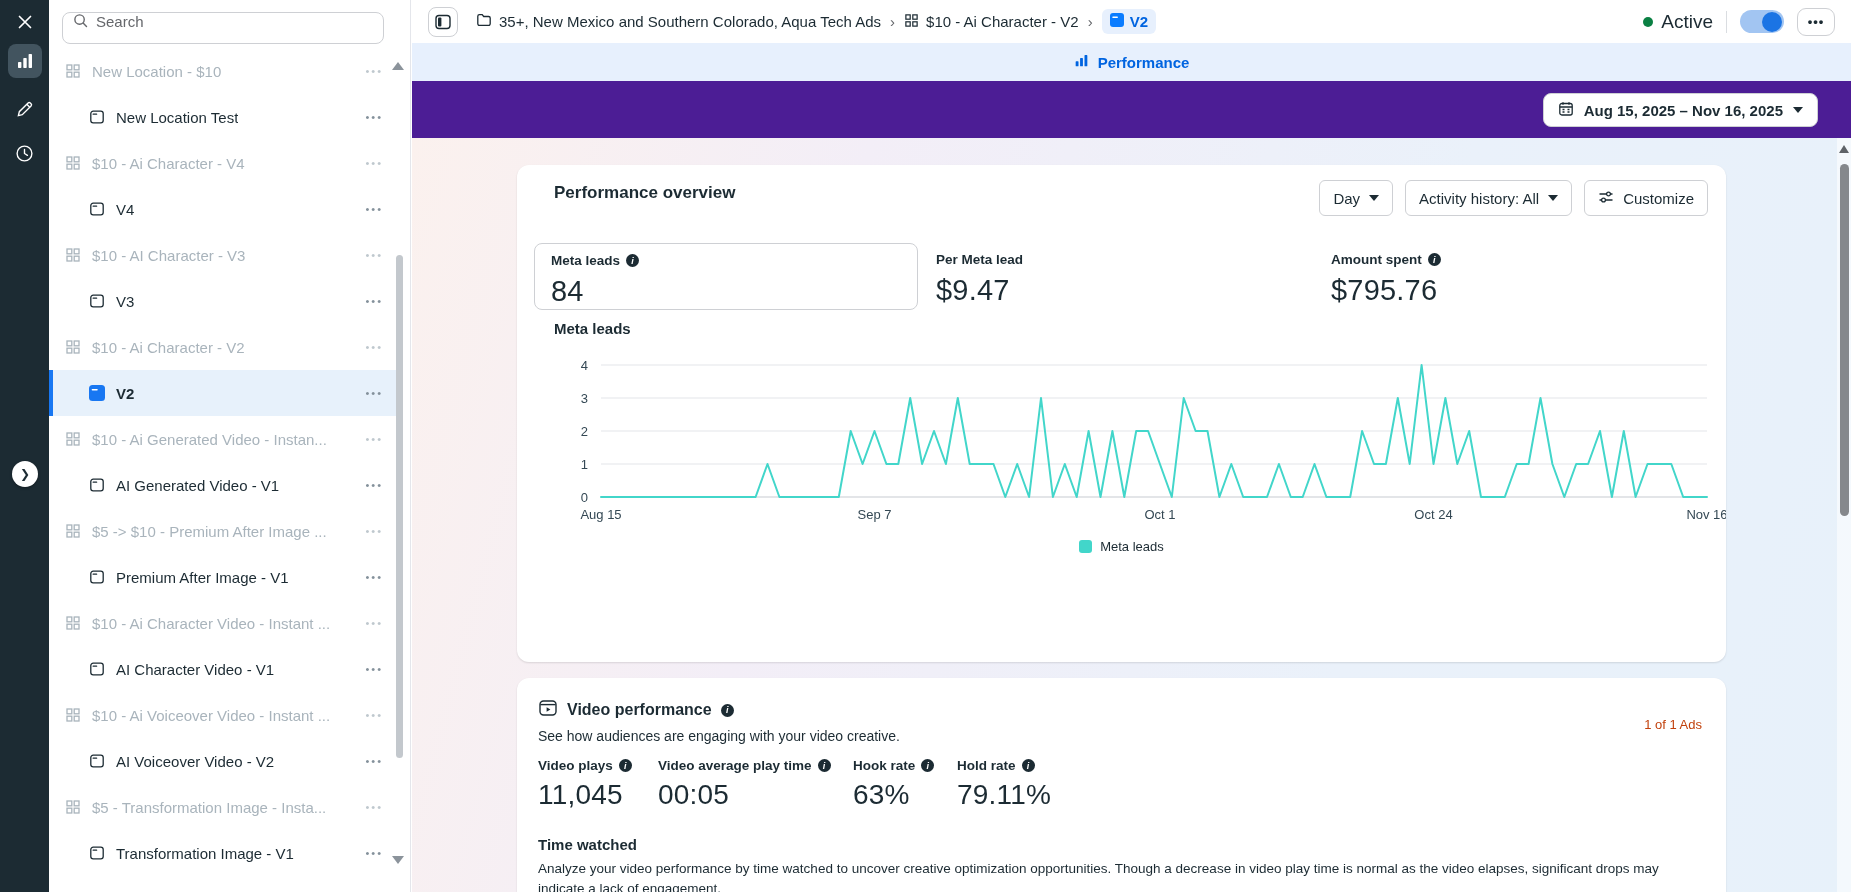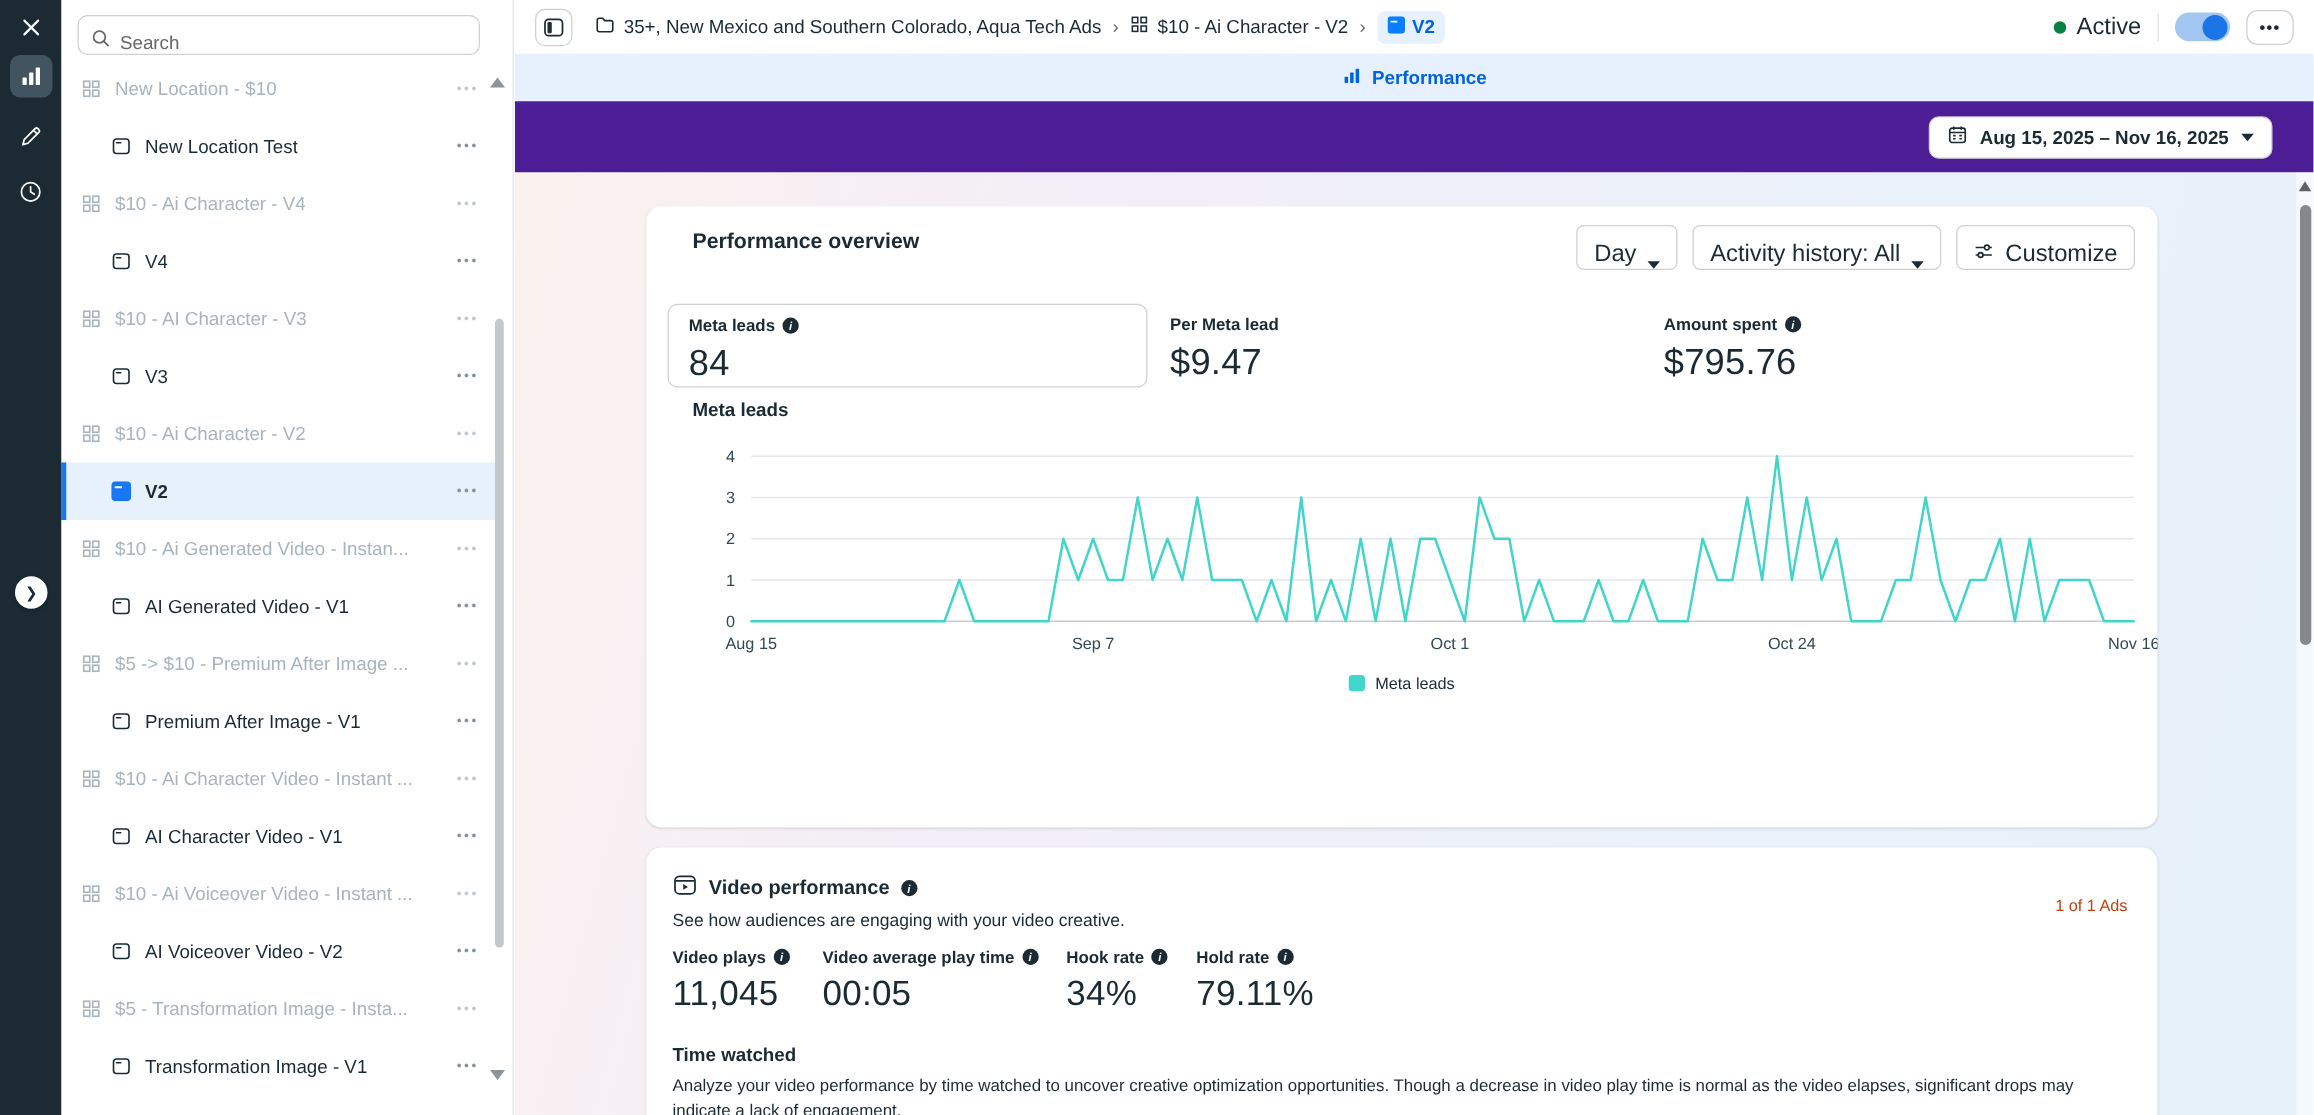--- a/index.html
+++ b/index.html
@@ -8,21 +8,21 @@
   #app { position:relative; width:1851px; height:892px; overflow:hidden; background:#fff; }
 
   
   .rail { position:absolute; left:0; top:0; width:49px; height:100%; background:#1c2b33; z-index:30; }
   .rail-btn { width:34px; height:34px; margin:5px auto 0; border-radius:8px; display:flex; align-items:center; justify-content:center; cursor:pointer; }
   .rail-btn.active { background:#42545f; }
   .rail-expand { position:absolute; left:12px; top:461px; width:26px; height:26px; border-radius:50%; background:#fff; box-shadow:0 1px 3px rgba(0,0,0,.35); display:flex; align-items:center; justify-content:center; font-size:12px; font-weight:700; color:#1c2b33; cursor:pointer; }
 
   
   .sidebar { position:absolute; left:49px; top:0; width:362px; height:100%; background:#fff; border-right:1px solid #e4e6eb; z-index:20; }
-  .search-wrap { position:absolute; left:13px; top:12px; width:322px; height:32px; border:1px solid #ced0d4; border-radius:8px; background:#fff; display:flex; align-items:flex-end; padding:0 10px; gap:8px; }
+  .search-wrap { position:absolute; left:13px; top:12px; width:322px; height:32px; border:1px solid #ced0d4; border-radius:8px; background:#fff; display:flex; align-items:flex-start; padding:0 10px; gap:8px; }
   .search-wrap input { border:none; outline:none; font-size:15px; width:100%; font-family:inherit; color:#1c2b33; background:transparent; }
   .search-wrap input::placeholder { color:#65676b; }
   .rows { position:absolute; left:0; top:48px; width:348px; }
   .row { height:46px; display:flex; align-items:center; padding-left:16px; padding-right:14px; cursor:pointer; position:relative; }
   .row.ad { padding-left:40px; }
   .row .icn { width:16px; height:16px; margin-right:11px; flex:0 0 16px; display:flex; }
   .row .lbl { font-size:15px; white-space:nowrap; overflow:hidden; }
   .row.campaign .lbl { color:#a9b4bc; font-weight:400; }
   .row.ad .lbl { color:#1c2b33; font-weight:500; }
   .row .dots { margin-left:auto; font-size:11px; letter-spacing:2px; color:#84919b; padding-left:8px; }
@@ -59,21 +59,21 @@
   .date-btn { position:absolute; right:33px; top:12px; height:34px; border:1px solid #ced0d4; border-radius:8px; background:#fff; display:flex; align-items:center; gap:10px; padding:0 14px; font-size:15px; font-weight:600; cursor:pointer; }
   .caret { width:0; height:0; border-left:5px solid transparent; border-right:5px solid transparent; border-top:6px solid #1c2b33; }
 
   .content { position:absolute; left:0; top:138px; right:0; bottom:0; background:linear-gradient(105deg,#fbf1ee 0%,#f3eef7 28%,#eaf1fa 65%,#e7f1fa 100%); overflow:hidden; }
   .card { position:absolute; left:105px; width:1209px; background:#fff; border-radius:12px; box-shadow:0 1px 2px rgba(0,0,0,.12); }
   #card-overview { top:27px; height:497px; }
   #card-video { top:540px; height:330px; }
 
   .card-title { position:absolute; left:37px; top:18px; font-size:17px; font-weight:700; }
   .ctrl-row { position:absolute; right:18px; top:15px; display:flex; gap:12px; }
-  .ctrl-btn { height:36px; border:1px solid #ced0d4; border-radius:6px; background:#fff; display:flex; align-items:flex-end; gap:9px; padding:0 13px; font-size:19px; color:#1c2b33; cursor:pointer; }
+  .ctrl-btn { height:36px; border:1px solid #ced0d4; border-radius:6px; background:#fff; display:flex; align-items:center; gap:9px; padding:0 13px; font-size:15px; color:#1c2b33; cursor:pointer; }
 
   .metric-label { font-size:13.5px; font-weight:700; display:flex; align-items:center; gap:6px; }
   .metric-value { font-size:29px; font-weight:400; margin-top:7px; letter-spacing:.2px; }
   .info { display:inline-flex; width:13px; height:13px; border-radius:50%; background:#1c2b33; color:#fff; font-size:9px; font-weight:700; align-items:center; justify-content:center; font-style:italic; }
   #metric-box { position:absolute; left:17px; top:78px; width:384px; height:67px; border:1px solid #ced0d4; border-radius:8px; padding:9px 16px; cursor:pointer; }
   #metric-per { position:absolute; left:419px; top:87px; }
   #metric-spent { position:absolute; left:814px; top:87px; }
 
   .chart-heading { position:absolute; left:37px; top:155px; font-size:15px; font-weight:700; }
   #leads-chart { position:absolute; left:0; top:180px; }
@@ -520,21 +520,21 @@
             <span>Video average play time</span>
             <span class="info">i</span>
           </div>
           <div class="metric-value">00:05</div>
         </div>
         <div class="vp-metric" style="left:336px">
           <div class="metric-label">
             <span>Hook rate</span>
             <span class="info">i</span>
           </div>
-          <div class="metric-value">34%</div>
+          <div class="metric-value">63%</div>
         </div>
         <div class="vp-metric" style="left:440px">
           <div class="metric-label">
             <span>Hold rate</span>
             <span class="info">i</span>
           </div>
           <div class="metric-value">79.11%</div>
         </div>
 
         <div class="tw-title">Time watched</div>

